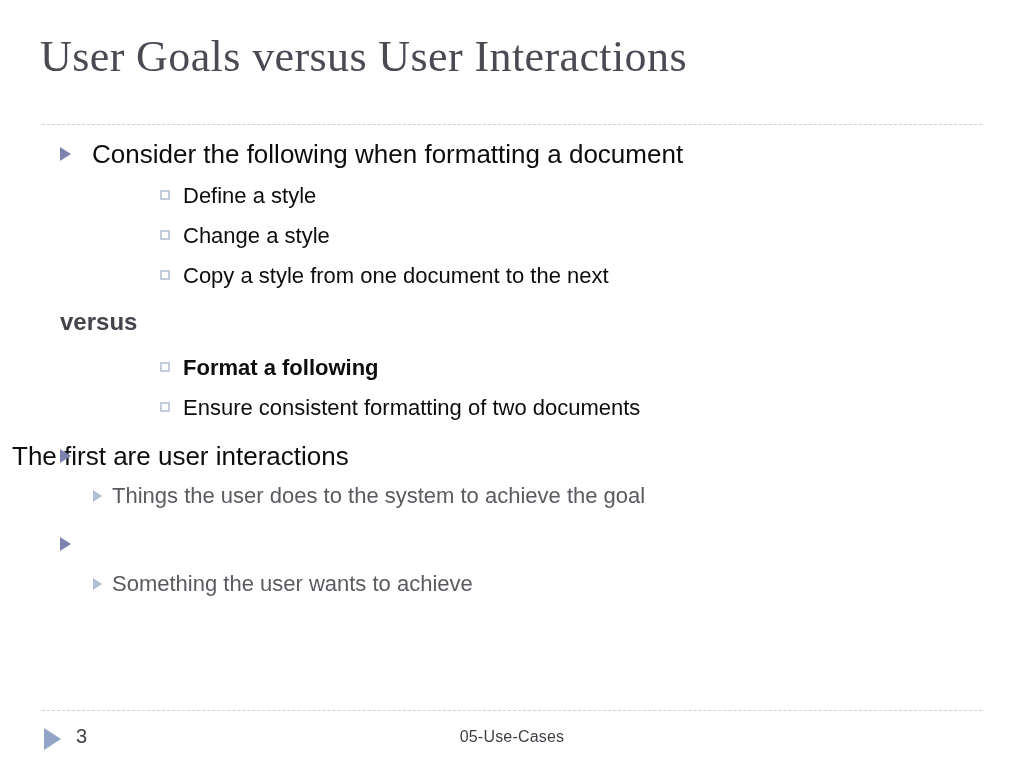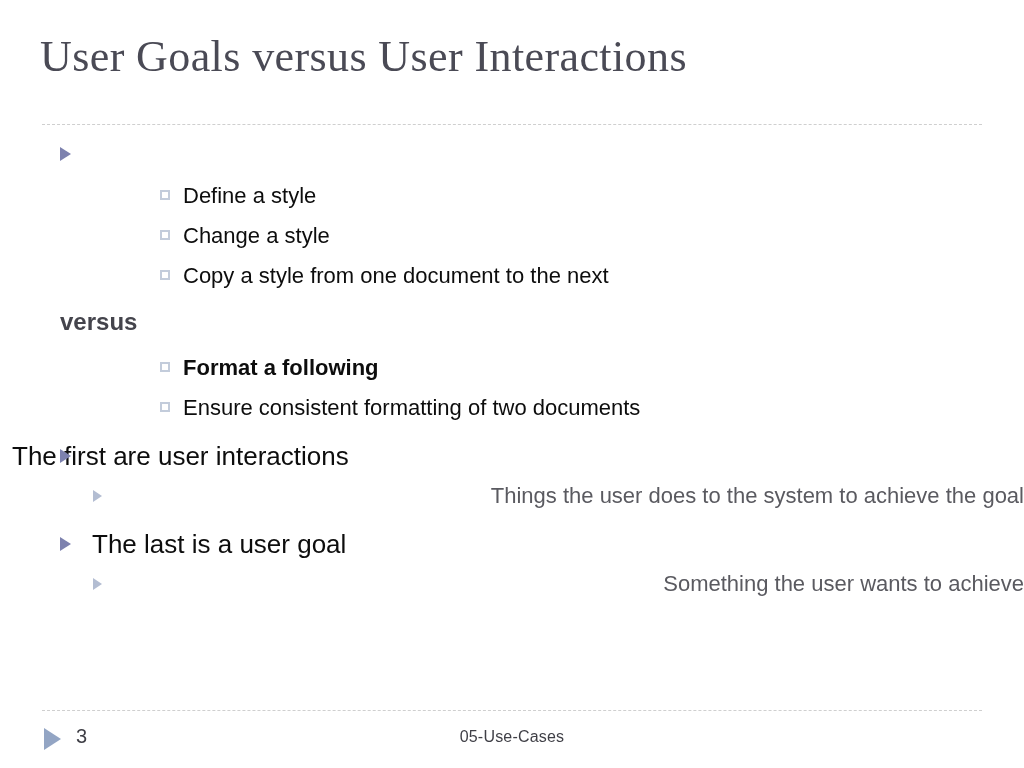--- a/index.html
+++ b/index.html
@@ -97,27 +97,26 @@
     top: 14px;
     width: 10px;
     height: 10px;
     border: 2px solid #c3ccdb;
     background: #ffffff;
     box-sizing: border-box;
   }
 
   
   .lvl2tri {
-    padding-left: 89px;
+    padding-left: 112px;
     min-height: 36px;
     font-size: 22px;
     line-height: 36px;
     color: #5a5a60;
     margin-bottom: 2px;
-    text-align: right;
   }
   .lvl2tri .bullet-tri-sm {
     position: absolute;
     left: 93px;
     top: 12px;
     width: 0;
     height: 0;
     border-top: 6px solid transparent;
     border-bottom: 6px solid transparent;
     border-left: 9px solid #b3bdd2;
@@ -181,20 +180,21 @@
 <div class="slide">
 
   <div class="slide-title">User Goals versus User Interactions</div>
 
   <div class="rule rule-top"></div>
 
   <div class="body-area">
 
     <div class="line lvl1">
       <span class="bullet-tri"></span>
+      <span>Consider the following when formatting a document</span>
     </div>
 
     <div class="line lvl2sq">
       <span class="bullet-sq"></span>
       <span>Define a style</span>
     </div>
 
     <div class="line lvl2sq">
       <span class="bullet-sq"></span>
       <span>Change a style</span>
@@ -224,21 +224,20 @@
       <span>The first are user interactions</span>
     </div>
 
     <div class="line lvl2tri">
       <span class="bullet-tri-sm"></span>
       <span>Things the user does to the system to achieve the goal</span>
     </div>
 
     <div class="line lvl1 sp-mid2">
       <span class="bullet-tri"></span>
-      <span>The last is a user goal</span>
     </div>
 
     <div class="line lvl2tri">
       <span class="bullet-tri-sm"></span>
       <span>Something the user wants to achieve</span>
     </div>
 
   </div>
 
   <div class="rule rule-bottom"></div>

